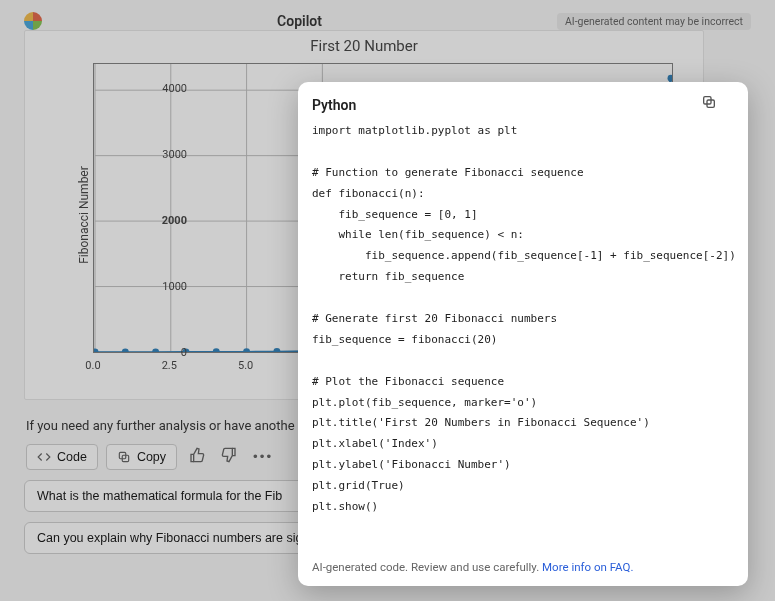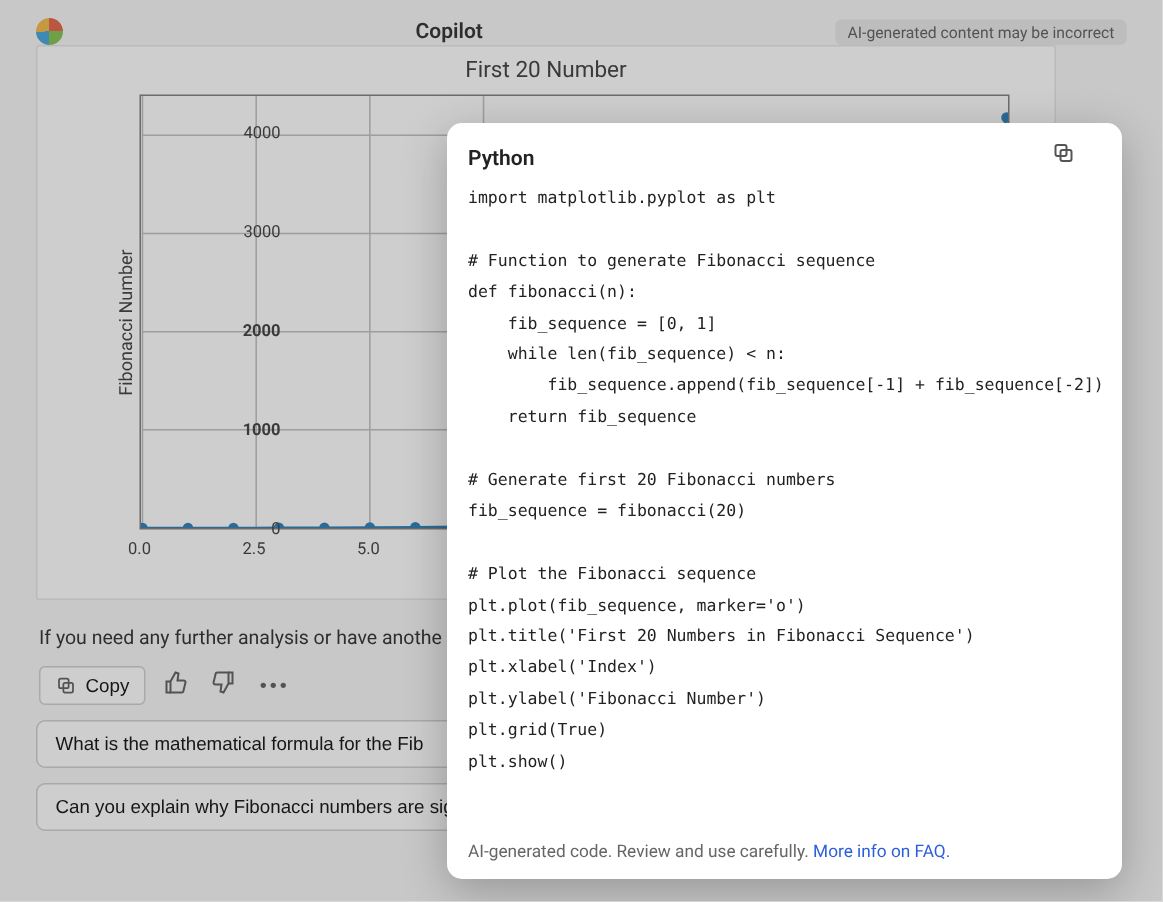--- a/index.html
+++ b/index.html
@@ -141,38 +141,45 @@
         <circle cx="396.8421052631579" cy="274.6431818181818" r="3.5" class="pt"></circle>
         <circle cx="427.36842105263156" cy="265.1522727272727" r="3.5" class="pt"></circle>
         <circle cx="457.89473684210526" cy="249.79545454545456" r="3.5" class="pt"></circle>
         <circle cx="488.4210526315789" cy="224.94772727272726" r="3.5" class="pt"></circle>
         <circle cx="518.9473684210526" cy="184.74318181818182" r="3.5" class="pt"></circle>
         <circle cx="549.4736842105262" cy="119.69090909090909" r="3.5" class="pt"></circle>
         <circle cx="580" cy="14.434090909090912" r="3.5" class="pt"></circle>
       </svg>
     <div id="yticks">
         <div class="ytick" style="top: 315px;">0</div>
-        <div class="ytick" style="top: 249.091px; font-weight: bold;">1000</div>
+        <div class="ytick" style="top: 249.091px;">1000</div>
         <div class="ytick" style="top: 183.182px; font-weight: bold;">2000</div>
         <div class="ytick" style="top: 117.273px;">3000</div>
         <div class="ytick" style="top: 51.3636px;">4000</div>
       </div>
     <div id="xticks">
         <div class="xtick" style="left: 53px;">0.0</div>
         <div class="xtick" style="left: 129.316px;">2.5</div>
         <div class="xtick" style="left: 205.632px;">5.0</div>
         <div class="xtick" style="left: 281.947px;">7.5</div>
       </div>
   </div>
 
   <div class="outro">If you need any further analysis or have anothe</div>
 
   <div class="actions">
     <button class="btn">
       <svg viewBox="0 0 24 24" fill="none" stroke="#555" stroke-width="2">
+          <polyline points="16 18 22 12 16 6"></polyline>
+          <polyline points="8 6 2 12 8 18"></polyline>
+        </svg>
+      <span>Code</span>
+    </button>
+    <button class="btn">
+      <svg viewBox="0 0 24 24" fill="none" stroke="#555" stroke-width="2">
           <rect x="9" y="9" width="11" height="11" rx="2"></rect>
           <rect x="4" y="4" width="11" height="11" rx="2"></rect>
         </svg>
       <span>Copy</span>
     </button>
     <button class="iconbtn">
       <svg width="16" height="16" viewBox="0 0 24 24" fill="none" stroke="#555" stroke-width="2">
           <path d="M7 22V11l5-9 3 1-1 7h6a2 2 0 0 1 2 2l-2 8a2 2 0 0 1-2 2H7z"></path>
           <path d="M7 11H3v11h4"></path>
         </svg>

